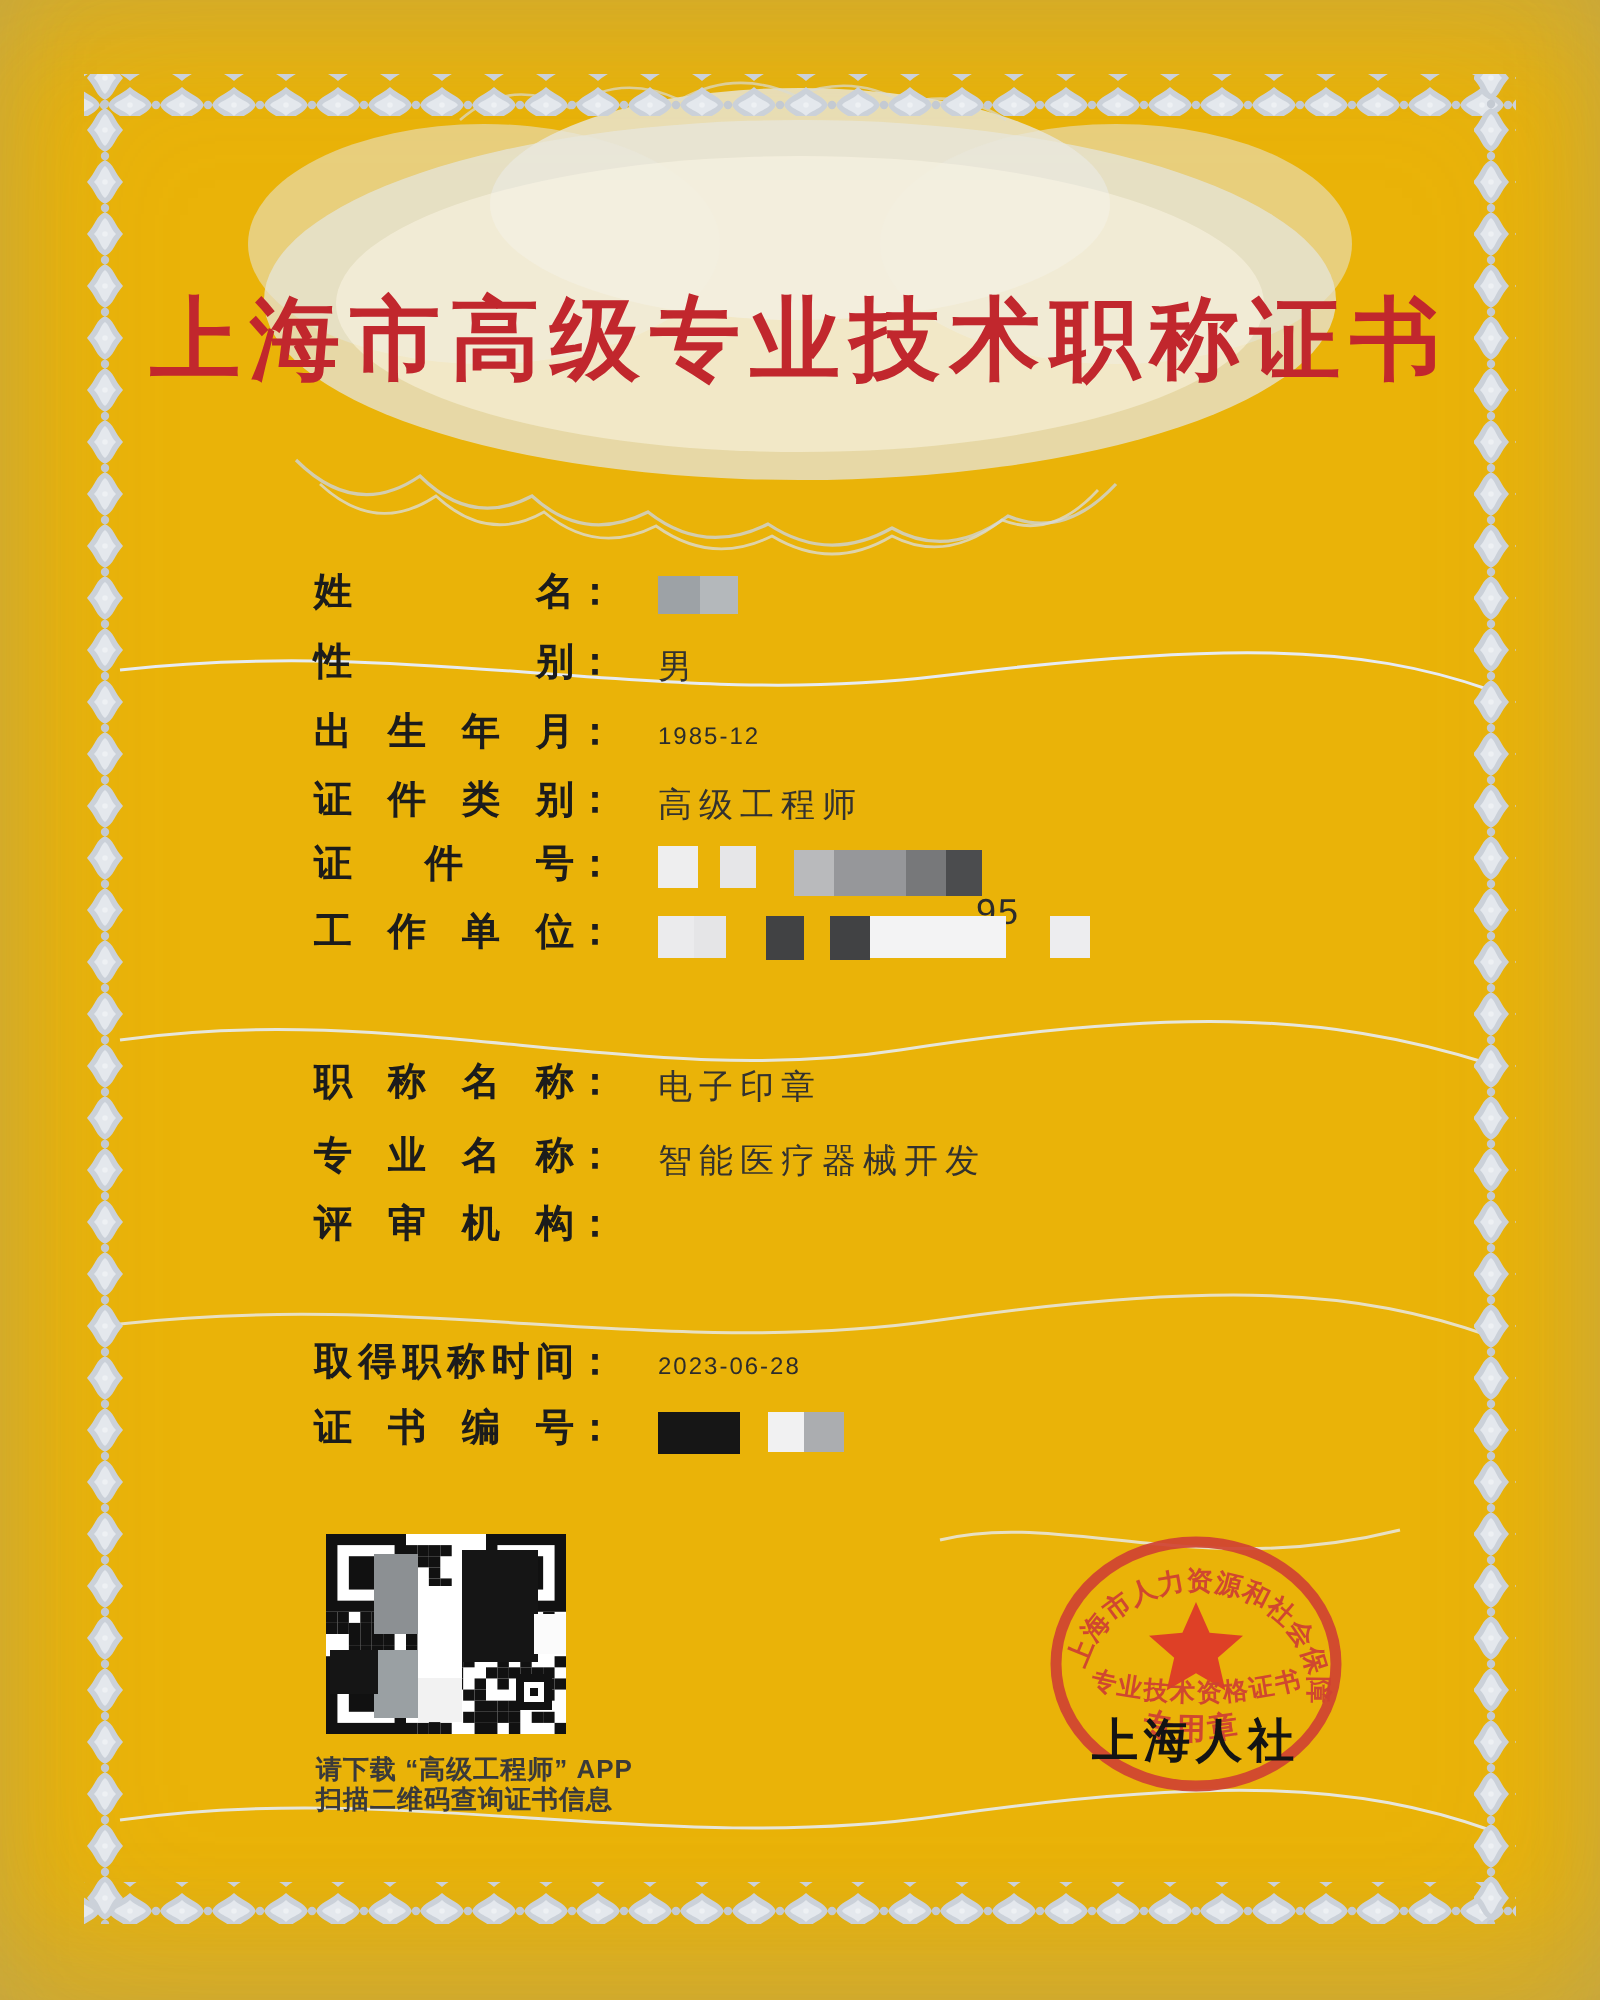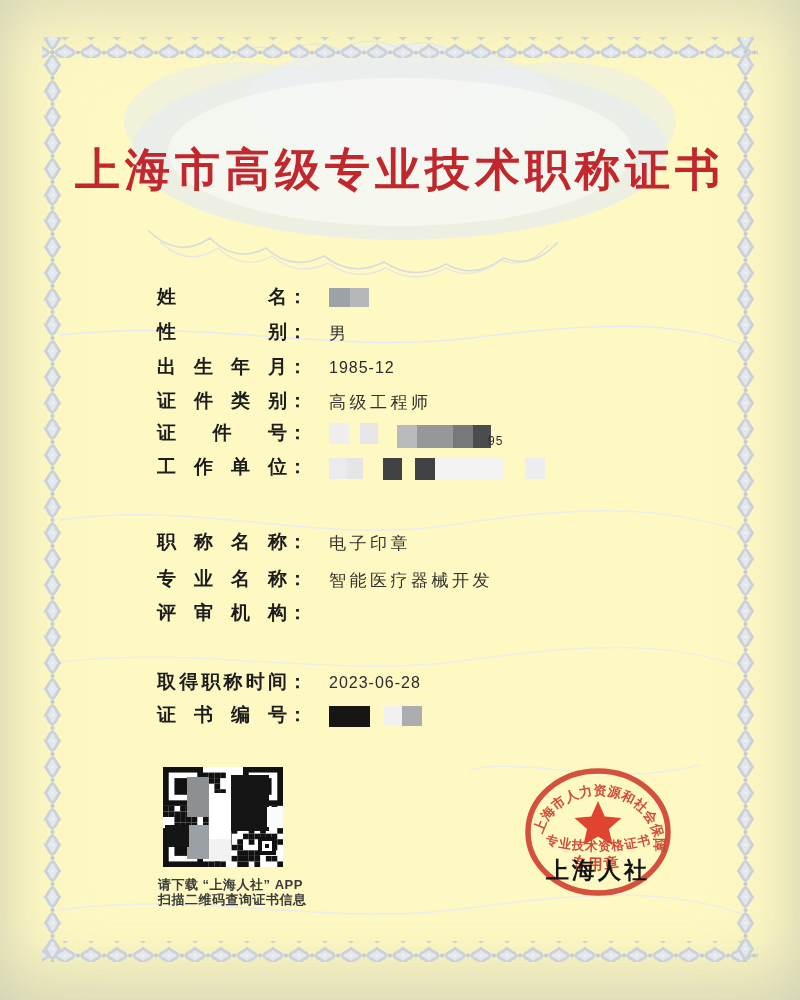--- a/index.html
+++ b/index.html
@@ -1,18 +1,18 @@
 <!DOCTYPE html>
 <html><head>
 <meta charset="utf-8">
 <style>
   html,body{margin:0;padding:0;background:#ffffff;}
   .page{
     position:relative;width:800px;height:1000px;overflow:hidden;
-    background:#fef9c3;
+    background:#eab308;
     font-family:"Liberation Sans",sans-serif;
     box-shadow:inset 0 0 90px rgba(140,150,162,.22), inset 0 -30px 50px rgba(140,150,162,.18), inset 0 25px 40px rgba(150,158,168,.10);
   }
   .bg-layer{position:absolute;left:0;top:0;z-index:0;pointer-events:none;}
   .content{position:absolute;inset:0;z-index:2;}
   .cert-title{
     position:absolute;top:140px;left:0;width:800px;text-align:center;
     font-size:45px;font-weight:900;letter-spacing:5px;color:#c1272d;
     font-family:"Liberation Sans",sans-serif;margin:0;
   }
@@ -20,21 +20,21 @@
   .jlabel{
     display:flex;justify-content:space-between;width:130px;
     font-size:19px;font-weight:bold;color:#1c1c1c;line-height:24px;
   }
   .colon{font-size:19px;font-weight:bold;color:#1c1c1c;line-height:24px;margin-left:1px;}
   .value{margin-left:22px;display:flex;align-items:flex-start;padding-top:1px;}
   .value-kai{
     font-family:"Liberation Serif",serif;font-size:17px;color:#33322f;
     letter-spacing:3.5px;line-height:26px;
   }
-  .value-num{font-family:"Liberation Sans",sans-serif;font-size:16px;color:#2c2c2c;letter-spacing:1px;line-height:24px;}
+  .value-num{font-family:"Liberation Sans",sans-serif;font-size:12px;color:#2c2c2c;letter-spacing:1px;line-height:24px;}
   .wrapval{width:354px;display:block;}
   .rb{display:inline-block;}
   .qr-wrap{position:absolute;left:163px;top:767px;width:120px;height:100px;}
   .qr-caption{
     position:absolute;left:158px;top:877px;font-size:13px;font-weight:bold;color:#3a3a3a;
     line-height:15px;letter-spacing:0.5px;
   }
   .seal-layer{position:absolute;left:0;top:0;z-index:3;pointer-events:none;}
   .seal-overlay-text{
     position:absolute;left:546px;top:855px;z-index:4;
@@ -150,21 +150,21 @@
           <span>号</span>
         </span>
       <span class="colon">：</span>
       <span class="value">
         <span class="rb" style="width:20px;height:21px;margin-top:1px;background:#eeeeef"></span>
         <span class="rb" style="width:18px;height:21px;margin-top:1px;margin-left:11px;background:#e6e6e8"></span>
         <span class="rb" style="width:20px;height:23px;margin-top:3px;margin-left:19px;background:#b9babc"></span>
         <span class="rb" style="width:36px;height:23px;margin-top:3px;background:#96979a"></span>
         <span class="rb" style="width:20px;height:23px;margin-top:3px;background:#77787a"></span>
         <span class="rb" style="width:18px;height:23px;margin-top:3px;background:#4b4c4e"></span>
-        <span class="value-num" style="margin-left:-3px;margin-top:7px;font-size:12px">95</span>
+        <span class="value-num" style="margin-left:-3px;margin-top:22px;font-size:18px">95</span>
       </span>
     </div>
 
     <div class="row" style="top:455px">
       <span class="jlabel">
           <span>工</span>
           <span>作</span>
           <span>单</span>
           <span>位</span>
         </span>
@@ -375,21 +375,21 @@
           <rect x="24" y="10" width="22" height="40" fill="#8c9093"></rect>
           <rect x="46" y="26" width="22" height="46" fill="#ffffff"></rect>
           <rect x="68" y="8" width="38" height="56" fill="#151515"></rect>
           <rect x="24" y="58" width="22" height="34" fill="#9aa0a3"></rect>
           <rect x="46" y="72" width="22" height="22" fill="#f2f2f2"></rect>
           <rect x="2" y="58" width="24" height="22" fill="#151515"></rect>
           <rect x="104" y="40" width="16" height="20" fill="#fbfbfb"></rect>
         </svg>
     </div>
     <div class="qr-caption">
-      <div>请下载 “上海人社” APP</div>
+      <div>请下载 “高级工程师” APP</div>
       <div>扫描二维码查询证书信息</div>
     </div>
 
   </div>
 
   <svg class="seal-layer" width="800" height="1000" viewBox="0 0 800 1000">
     <defs>
       <path id="sealArc" d="M 543 858 A 57 50 0 1 1 653 858" fill="none"></path>
       <path id="sealLine1" d="M 543 843 Q 598 858 653 843" fill="none"></path>
       <path id="sealLine2" d="M 568 865 Q 598 874 628 865" fill="none"></path>

